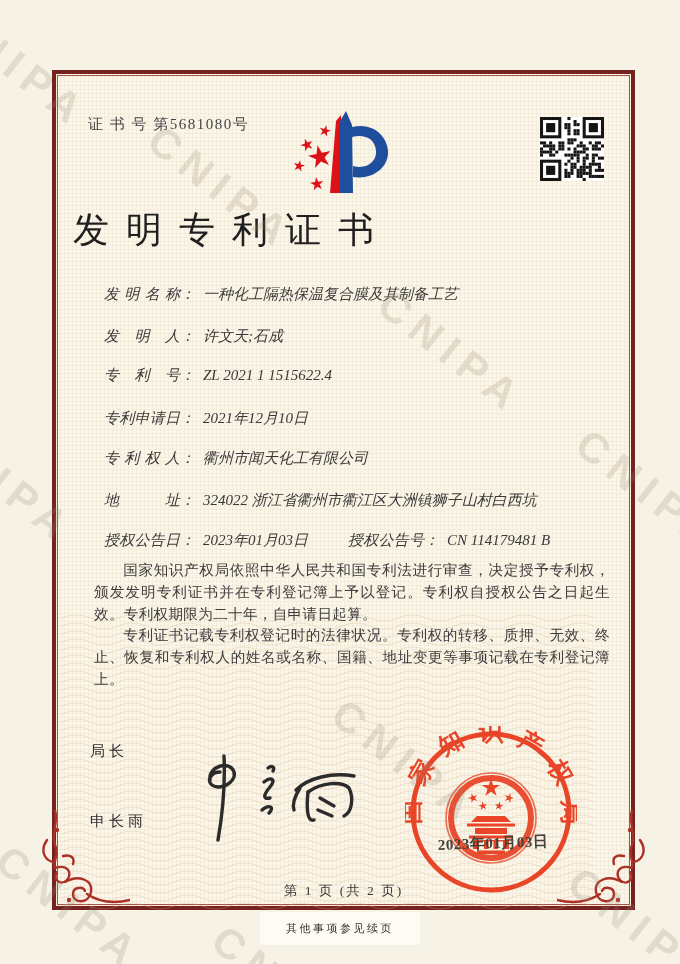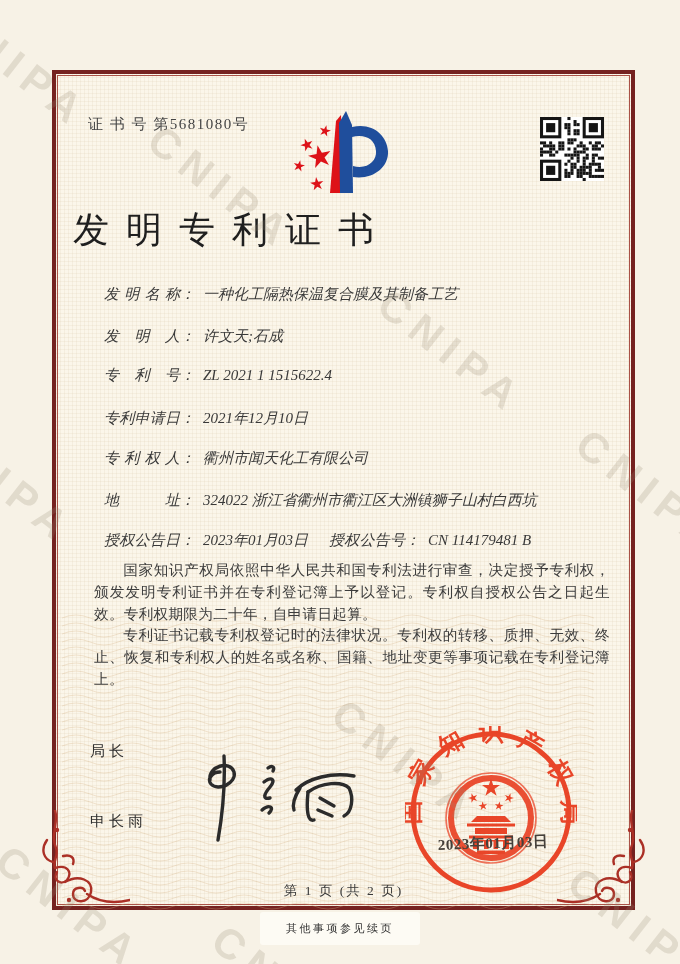--- a/index.html
+++ b/index.html
@@ -19,21 +19,21 @@
   .frame .inner-line{position:absolute;inset:1px;border:1px solid #aa5247;pointer-events:none;}
   .abs{position:absolute;}
   .cert-no{left:32px;top:41px;font-size:15px;letter-spacing:1.5px;color:#454545;}
   .logo{left:234px;top:33px;width:105px;height:92px;}
   .qr{left:484px;top:43px;width:64px;height:64px;}
   .title{left:0;right:0;top:132px;margin:0;font-size:36px;font-weight:400;
          letter-spacing:17px;text-indent:17px;color:#1f1f1f;}
   .row{left:48px;right:28px;font-size:15px;color:#393939;white-space:nowrap;font-style:italic;}
   .lbl{display:inline-block;width:76px;text-align:justify;text-align-last:justify;vertical-align:bottom;}
   .colon{display:inline-block;margin-right:8px;}
-  .lbl2{margin-left:21px;}
+  .lbl2{margin-left:40px;}
   .paras{left:30px;top:486px;width:516px;font-size:14.6px;line-height:21.8px;text-align:justify;color:#3c3c3c;margin-left:8px;}
   .paras p{margin:0;text-indent:2em;letter-spacing:.3px;}
   .sig-label{left:34px;font-size:15px;letter-spacing:4px;color:#2e2e2e;}
   .signature-svg{left:140px;top:676px;width:175px;height:100px;}
   .seal{left:349px;top:652px;width:172px;height:172px;opacity:.93;}
   .seal-date{left:357px;top:760px;width:160px;text-align:center;font-size:15px;font-weight:700;
              color:#45403a;letter-spacing:.5px;transform:rotate(-2deg);z-index:4;}
   .page-info{left:0;right:0;top:808px;text-align:center;font-size:13.5px;letter-spacing:2px;color:#3a3a3a;}
   .corner{width:88px;height:102px;bottom:-6px;z-index:3;}
   .corner-l{left:-14px;}

